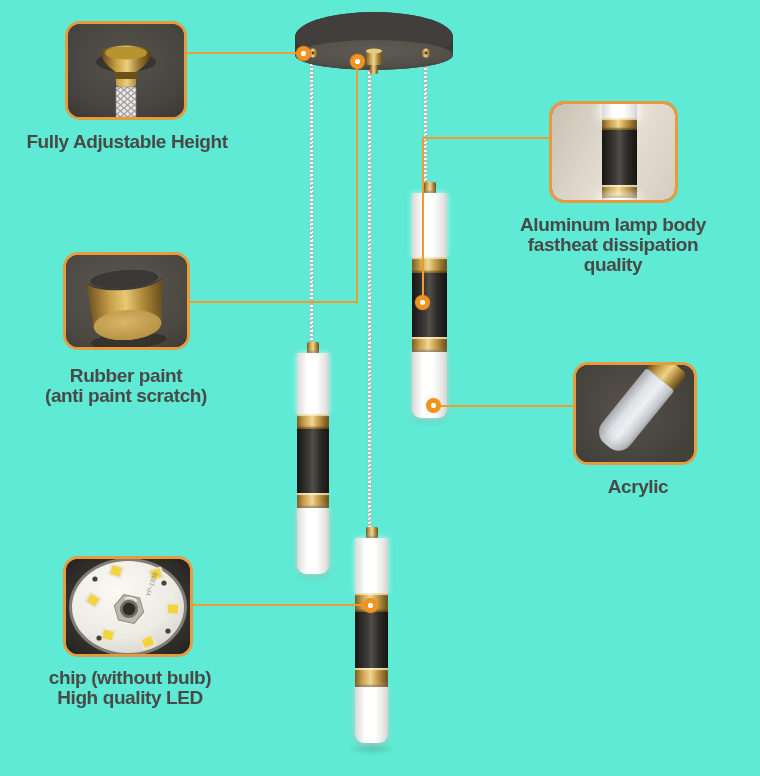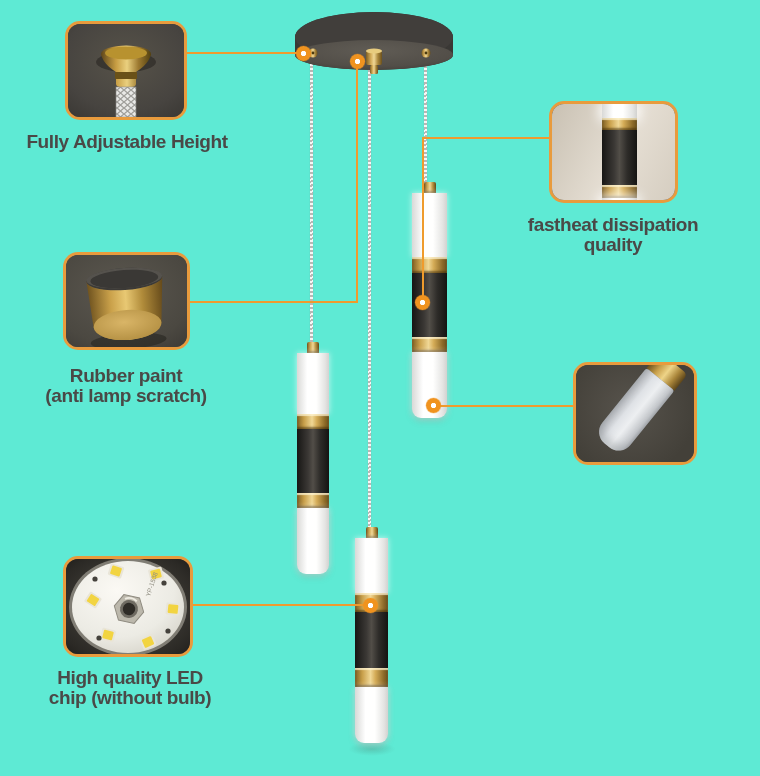--- a/index.html
+++ b/index.html
@@ -197,21 +197,21 @@
         <ellipse cx="0" cy="-24" rx="38" ry="11" fill="#3c3a37"></ellipse>
         <ellipse cx="0" cy="-25" rx="38" ry="10" fill="#55524d"></ellipse>
         <ellipse cx="0" cy="-24" rx="34" ry="9" fill="#3a3835"></ellipse>
         <path d="M-38,-24 L-34,22 A34,15 0 0 0 34,22 L38,-24 A38,11 0 0 1 -38,-24 Z" fill="url(#gold2)"></path>
         <ellipse cx="0" cy="22" rx="34" ry="15" fill="url(#face2)"></ellipse>
       </g>
     </svg>
   </div>
   <div class="label" style="left:16px;top:366px;width:220px;">
     <div>Rubber paint</div>
-    <div>(anti lamp scratch)</div>
+    <div>(anti paint scratch)</div>
   </div>
 
   <div class="callout" style="left:63px;top:556px;width:130px;height:101px;">
     <svg width="124" height="95" viewBox="0 0 124 95">
       <defs>
         <radialGradient id="bg3" cx=".5" cy=".5" r=".75">
           <stop offset="0" stop-color="#55524a"></stop>
             <stop offset=".8" stop-color="#2b2925"></stop>
           <stop offset="1" stop-color="#1c1b18"></stop>
         </radialGradient>
@@ -259,42 +259,46 @@
       <g fill="#45423c">
         <circle cx="29" cy="20" r="2.6"></circle>
           <circle cx="98" cy="24" r="2.6"></circle>
         <circle cx="102" cy="72" r="2.6"></circle>
           <circle cx="33" cy="79" r="2.6"></circle>
       </g>
       <text transform="translate(84,38) rotate(-72)" font-size="6.5" fill="#928f83" font-family="Liberation Sans, sans-serif">YP-1538</text>
     </svg>
   </div>
   <div class="label" style="left:20px;top:668px;width:220px;">
+    <div>chip (without bulb)</div>
     <div>High quality LED</div>
-    <div>chip (without bulb)</div>
   </div>
 
   <div class="callout" style="left:549px;top:101px;width:129px;height:102px;">
     <div style="position:relative;width:123px;height:96px;">
       <div class="alu-bg"></div>
       <div class="alu-cyl">
         <div class="seg seg-white glow" style="height:14px;"></div>
         <div class="seg seg-gold" style="height:12px;"></div>
         <div class="seg seg-black" style="height:55px;"></div>
         <div class="seg seg-gold" style="height:13px;"></div>
         <div class="seg seg-white glow" style="height:10px;"></div>
       </div>
     </div>
   </div>
   <div class="label" style="left:503px;top:215px;width:220px;">
+    <div>Aluminum lamp body</div>
     <div>fastheat dissipation quality</div>
   </div>
 
   <div class="callout" style="left:573px;top:362px;width:124px;height:103px;">
     <div style="position:relative;width:118px;height:97px;background:radial-gradient(circle at 45% 45%,#57534c,#434039 80%);overflow:hidden;">
       <div style="position:absolute;left:43px;top:-15px;width:36px;height:106px;transform:rotate(39deg);transform-origin:50% 55%;">
         <div style="width:36px;height:21px;border-radius:5px 5px 0 0;background:linear-gradient(90deg,#6b511d,#c89f4a 28%,#eed488 52%,#a9853a 78%,#5e461a);"></div>
         <div style="width:36px;height:85px;border-radius:3px 3px 15px 15px;background:linear-gradient(90deg,#aeb1b6,#dfe2e6 32%,#edeff1 58%,#c6c9cd 90%,#a8abb0);box-shadow:inset 0 -6px 8px rgba(120,125,130,.35);"></div>
       </div>
     </div>
   </div>
+  <div class="label" style="left:528px;top:477px;width:220px;">
+    <div>Acrylic</div>
+  </div>
 
 </div>
 
 </body></html>

